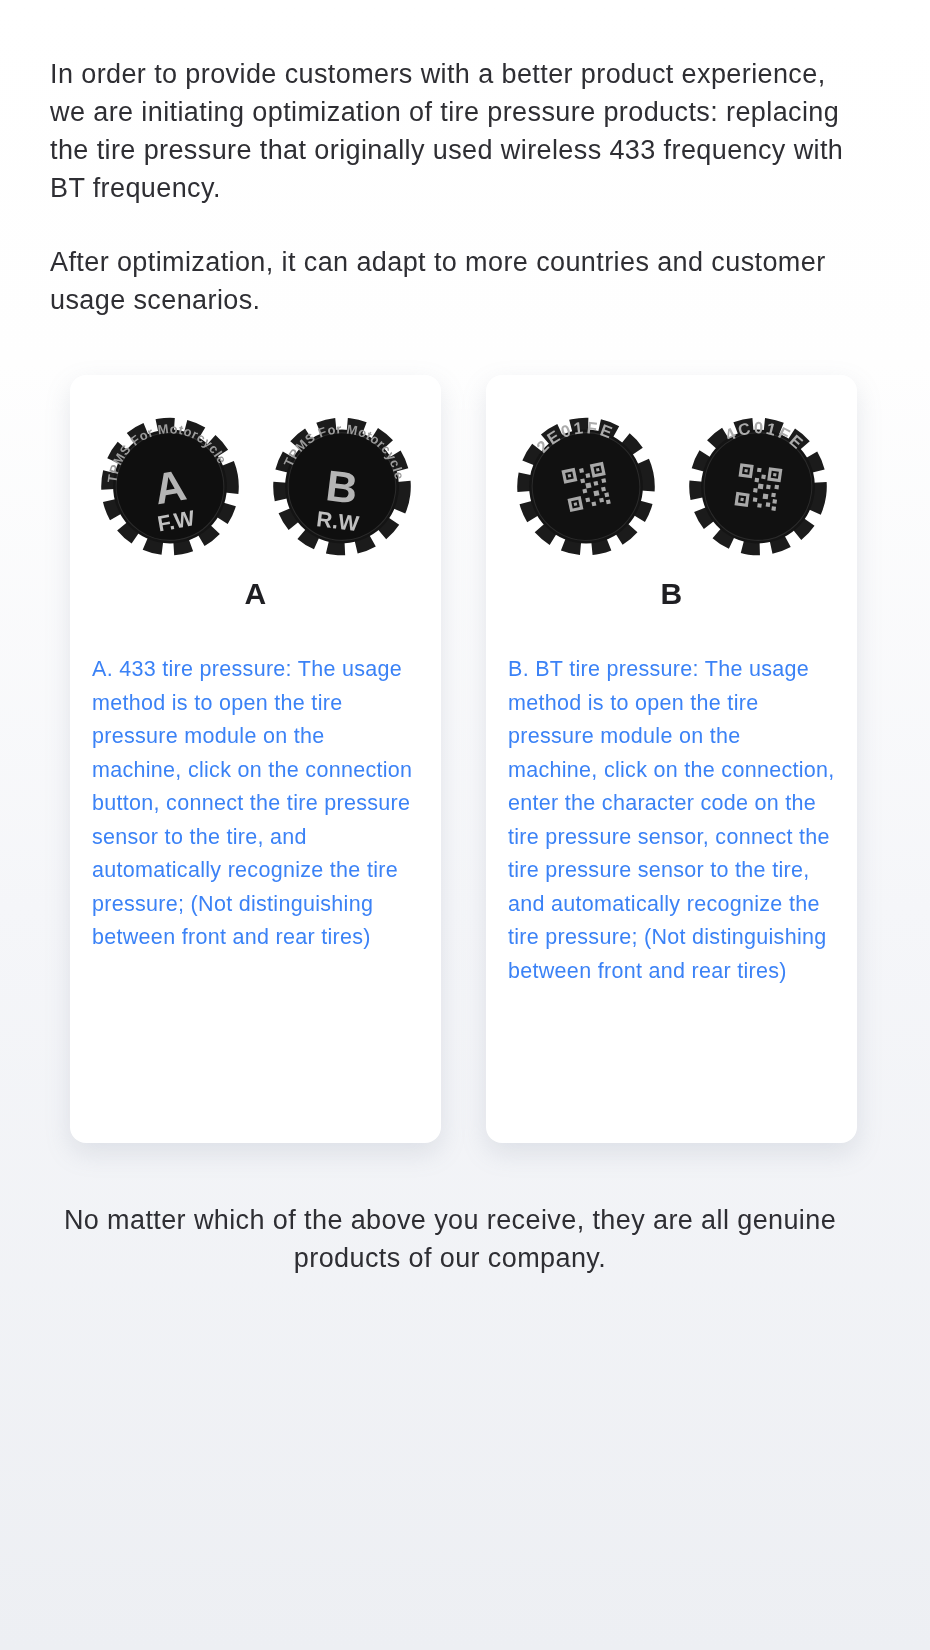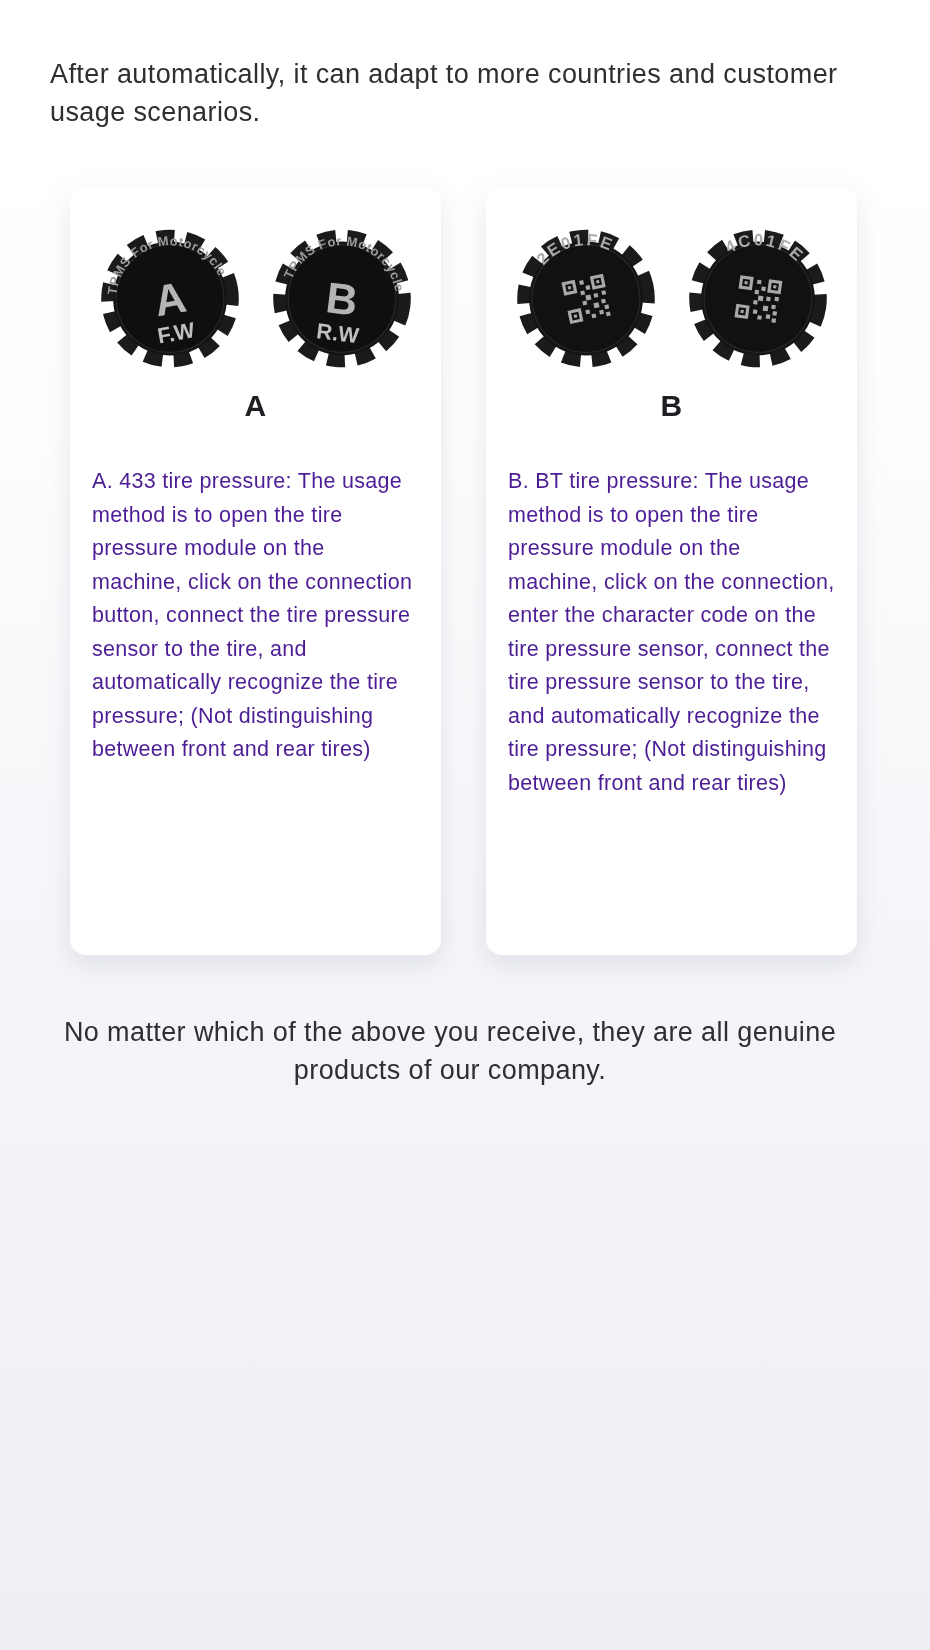--- a/index.html
+++ b/index.html
@@ -49,21 +49,21 @@
     font-weight: bold;
     color: #1f1f23;
     letter-spacing: 0.5px;
   }
   .card-desc {
     margin: 42px 0 0 0;
     padding: 0 22px;
     font-size: 21.5px;
     line-height: 33.5px;
     letter-spacing: 0.3px;
-    color: #4c1d95;
+    color: #3b82f6;
   }
   .footer p {
     margin: 0 0 38px 0;
     max-width: 800px;
     font-size: 27px;
     line-height: 38px;
     letter-spacing: 0.4px;
     color: #2e2e33;
   }
   .footer { margin-top: 58px; text-align: center; }
@@ -97,21 +97,22 @@
       <rect x="17" y="31" width="4" height="4"></rect>
       <rect x="22" y="36" width="4" height="4"></rect>
       <rect x="30" y="34" width="4" height="4"></rect>
       <rect x="36" y="30" width="4" height="4"></rect>
       <rect x="36" y="37" width="4" height="4"></rect>
     </g>
   </defs>
 </svg>
 
 <div class="intro">
-  <p>After automatically, it can adapt to more countries and customer usage scenarios.</p>
+  <p>In order to provide customers with a better product experience, we are initiating optimization of tire pressure products: replacing the tire pressure that originally used wireless 433 frequency with BT frequency.</p>
+  <p>After optimization, it can adapt to more countries and customer usage scenarios.</p>
 </div>
 
 <div class="cards-row">
 
   <section class="card">
     <div class="sensor-row">
       <svg width="168" height="150" viewBox="0 0 150 145">
         <g transform="rotate(-10 75 73)">
           <circle cx="75" cy="73" r="60" fill="none" stroke="#1b1b1b" stroke-width="13" stroke-dasharray="17 11"></circle>
           <circle cx="75" cy="73" r="55" fill="#141414"></circle>

